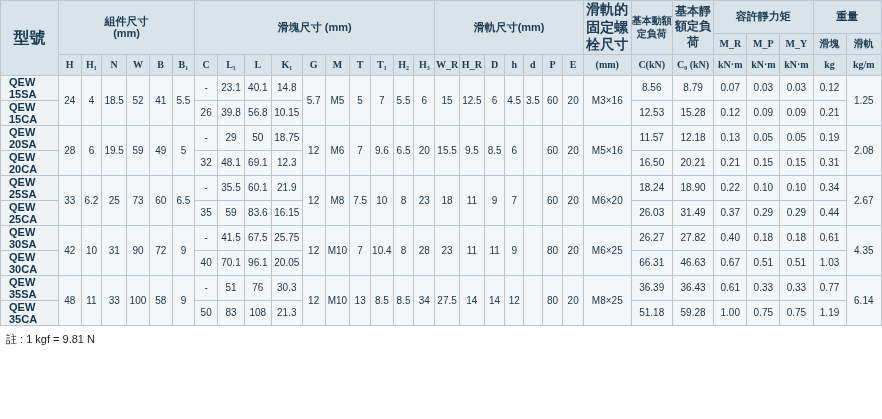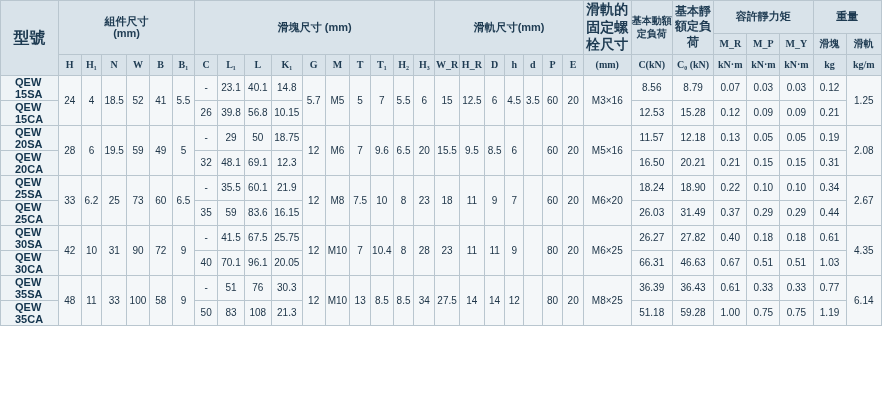--- a/index.html
+++ b/index.html
@@ -5,21 +5,21 @@
   html,body{margin:0;padding:0;background:#ffffff;}
   body{font-family:"Liberation Sans","DejaVu Sans",sans-serif;}
   #wrap{position:relative;width:882px;height:419px;overflow:hidden;background:#fff;}
   table.spec{border-collapse:collapse;table-layout:fixed;width:882px;font-size:10px;color:#20374a;}
   table.spec th, table.spec td{border:1px solid #b9c6cf;text-align:center;vertical-align:middle;padding:0;}
   thead th{background:#d9e3ea;color:#1e3b52;font-weight:bold;line-height:1.15;}
   thead th.grp{font-size:11px;}
   thead th.sub{font-size:10px;font-weight:bold;background:#d9e3ea;height:20px;font-family:Liberation Serif, serif;}
   thead th.model{font-size:16px;}
   tbody td{background:#f4f7f9;height:22px;font-size:10px;}
-  tbody td.model{background:#eef3f6;font-weight:bold;text-align:left;padding-left:14px;font-size:11px;color:#13344d;}
+  tbody td.model{background:#eef3f6;font-weight:bold;text-align:left;padding-left:8px;font-size:11px;color:#13344d;}
   tbody td.weight{background:#f4f7f9;}
   .note{font-size:11px;color:#222;padding:6px 0 0 6px;}
 </style>
 </head>
 <body>
 
 <div id="wrap">
   <table class="spec">
     <colgroup>
       <col style="width:56px">
@@ -342,13 +342,14 @@
           <td>21.3</td>
           <td>51.18</td>
           <td>59.28</td>
           <td>1.00</td>
           <td>0.75</td>
           <td>0.75</td>
           <td class="weight">1.19</td>
         </tr>
       </tbody>
   </table>
+  <div class="note">註 : 1 kgf = 9.81 N</div>
 </div>
 
 </body></html>

